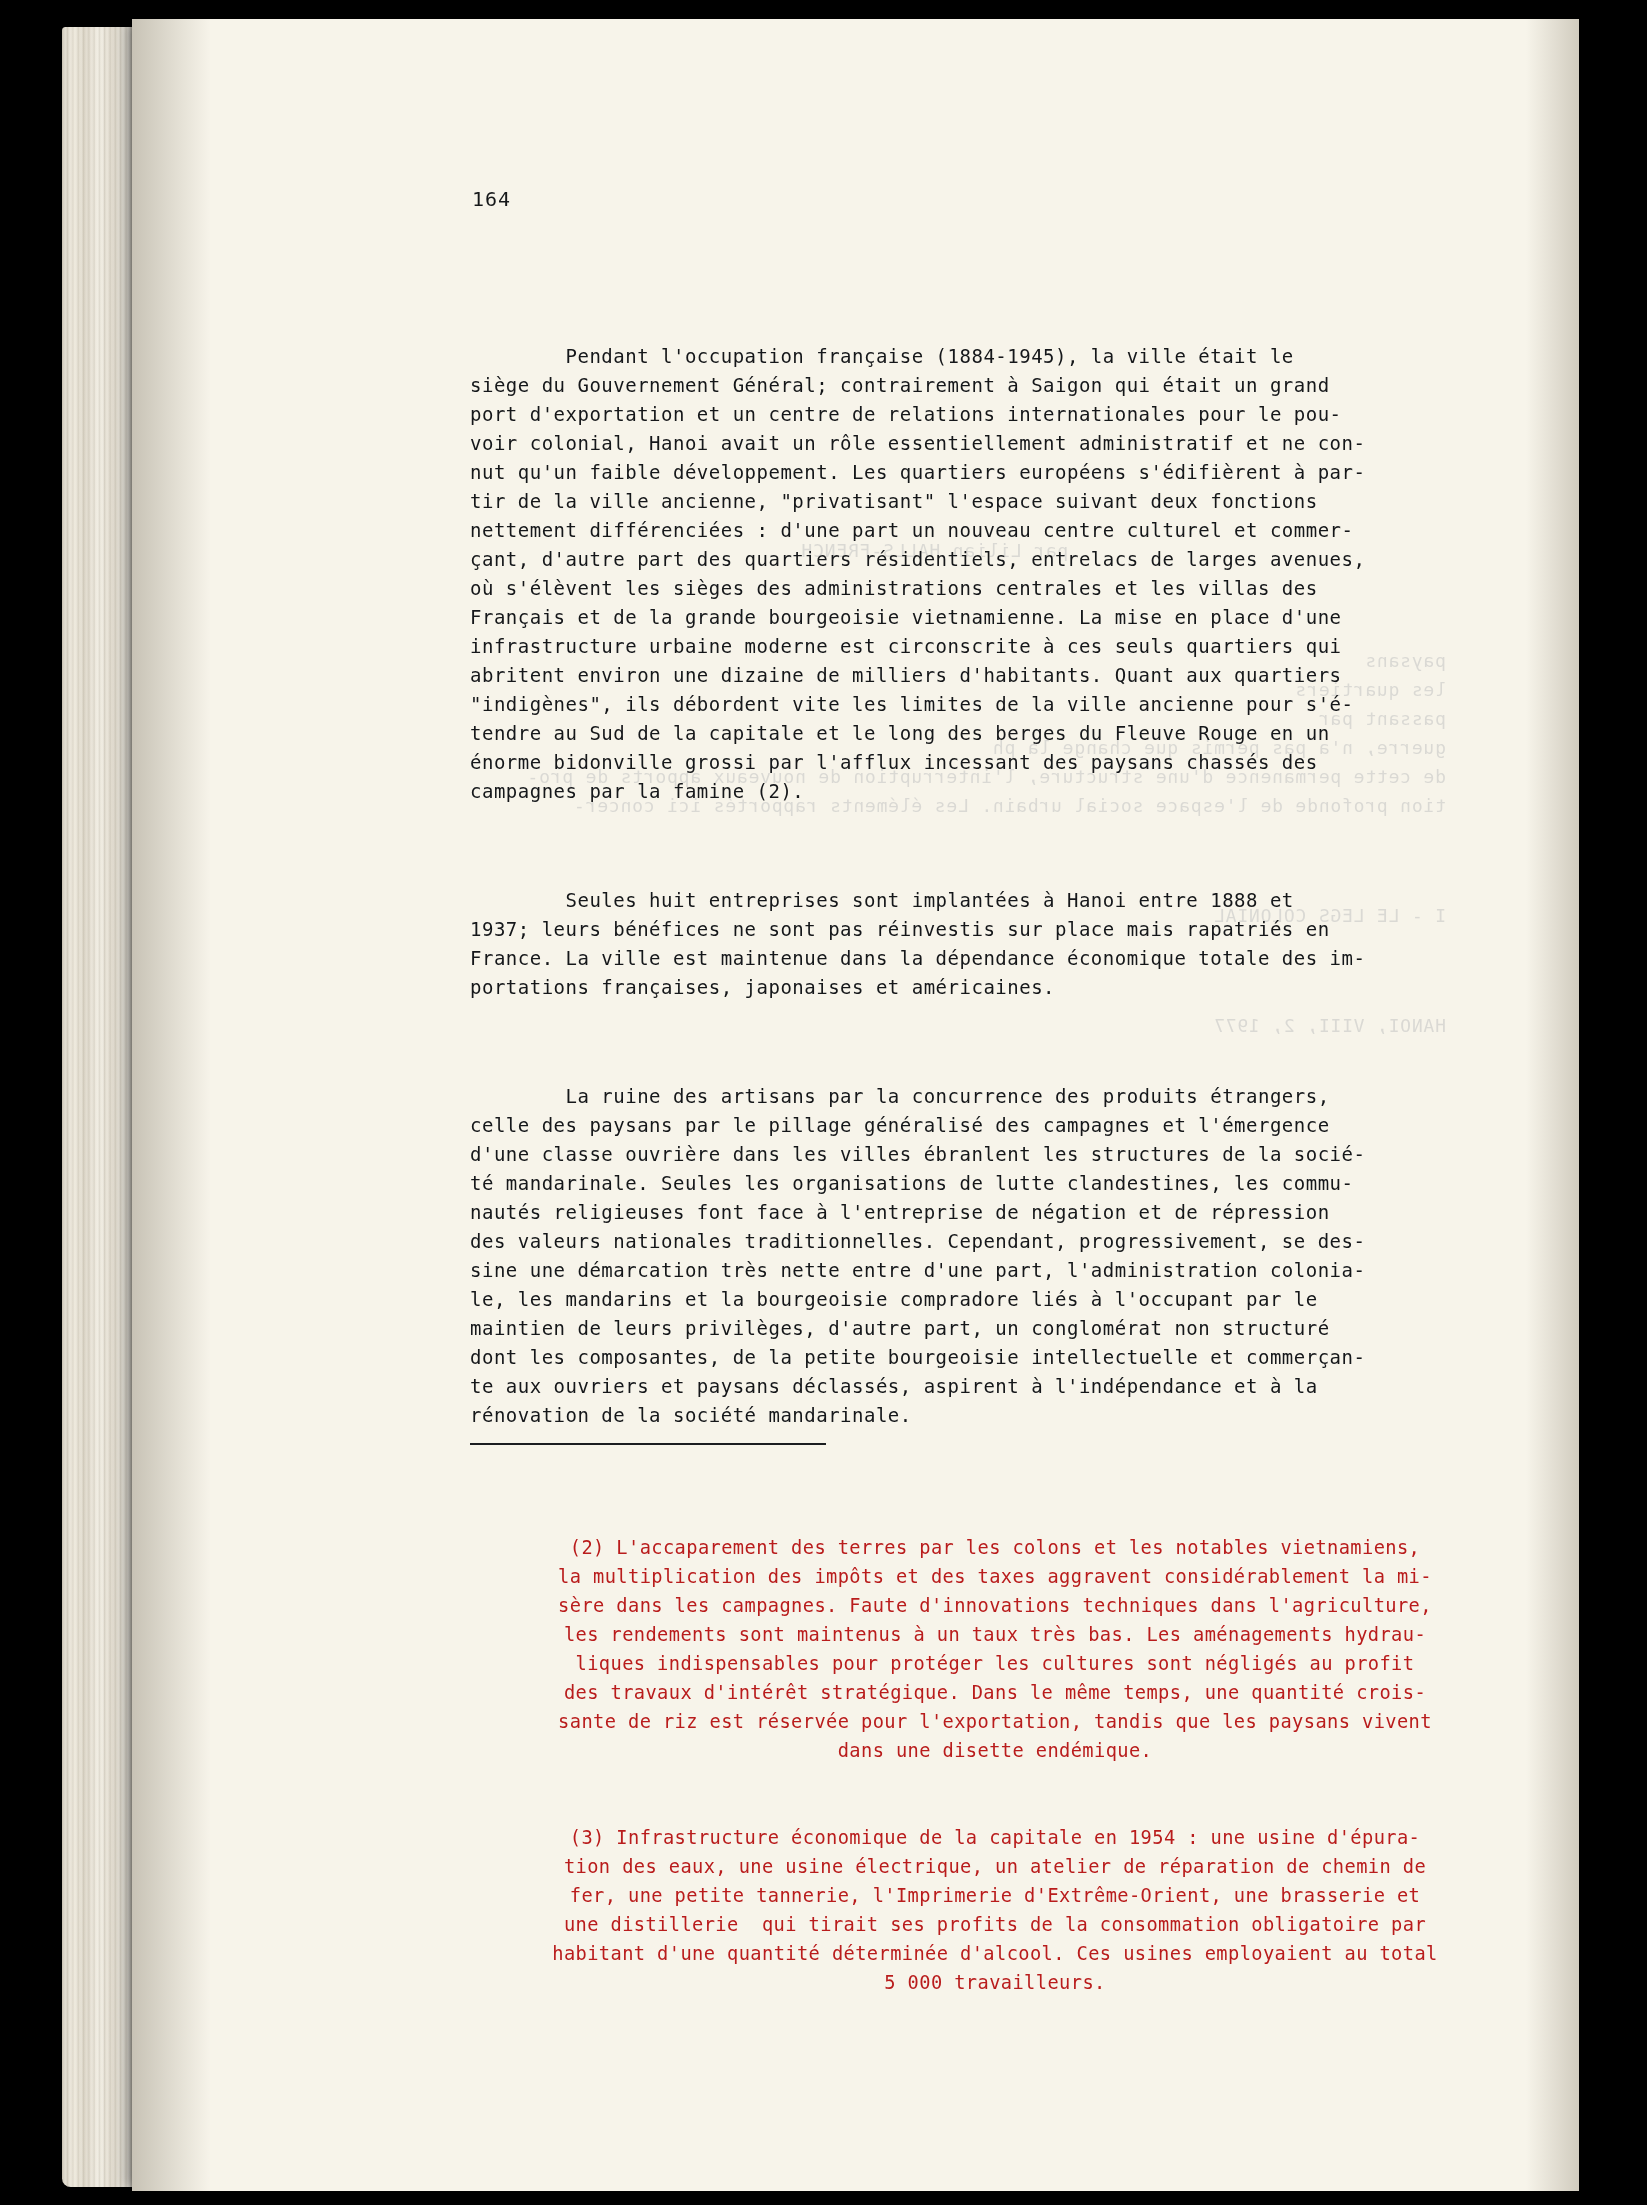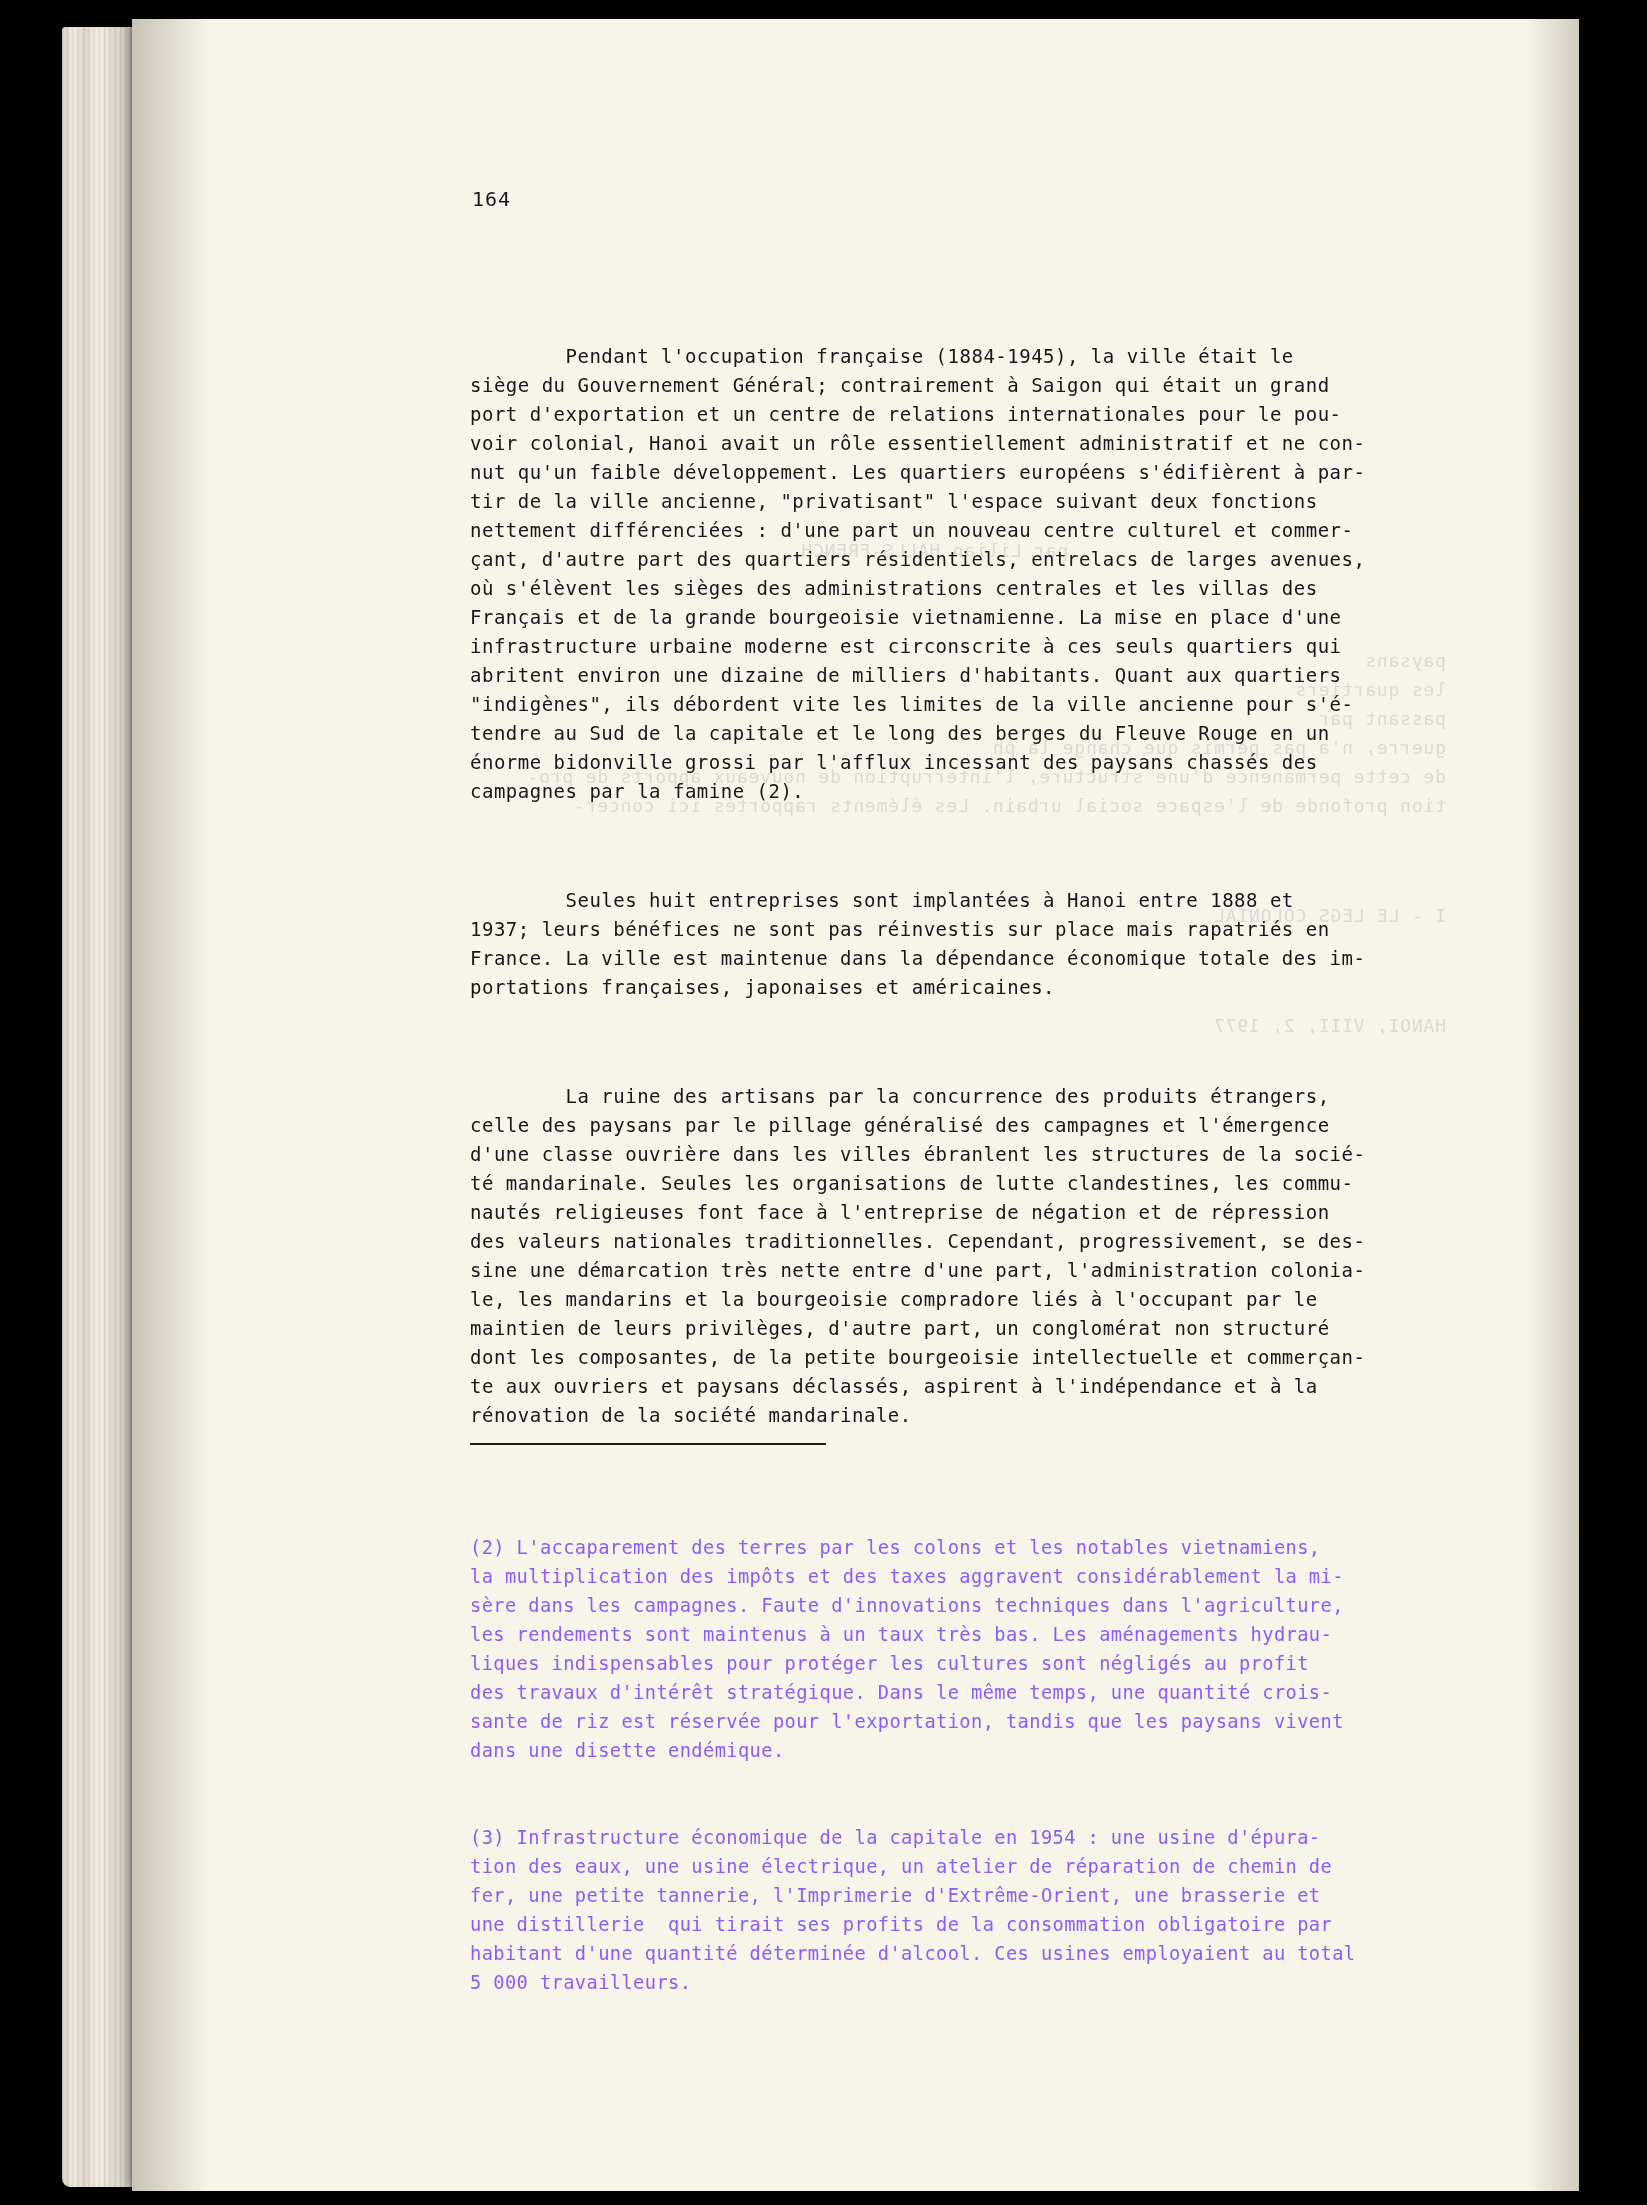--- a/index.html
+++ b/index.html
@@ -141,23 +141,24 @@
     height: 1.8px;
     background: #1b1d20;
   }
   .notes {
     position: absolute;
     left: 294px;
     top: 1456px;
     width: 1050px;
     font-size: 18.7px;
     line-height: 29px;
-    color: #8b5cf6;
+    color: #b91c1c;
     letter-spacing: 0.4px;
     white-space: pre-wrap;
+    text-align: center;
   }
   .note { margin: 0; }
 </style>
 </head>
 <body>
 
 <div class="scan">
 
   <div class="book-edge"></div>
 

